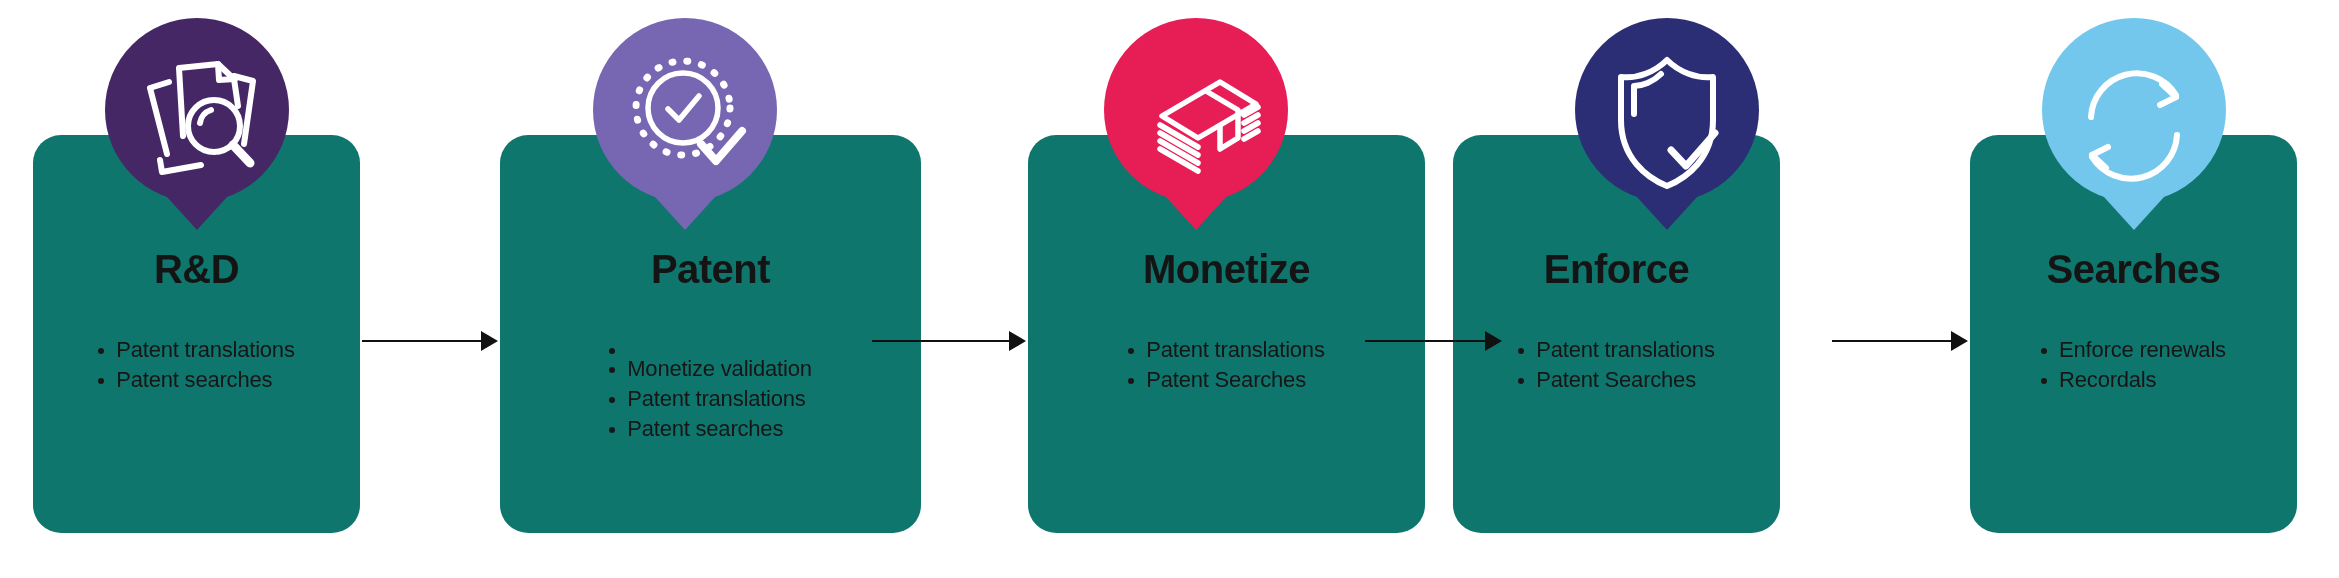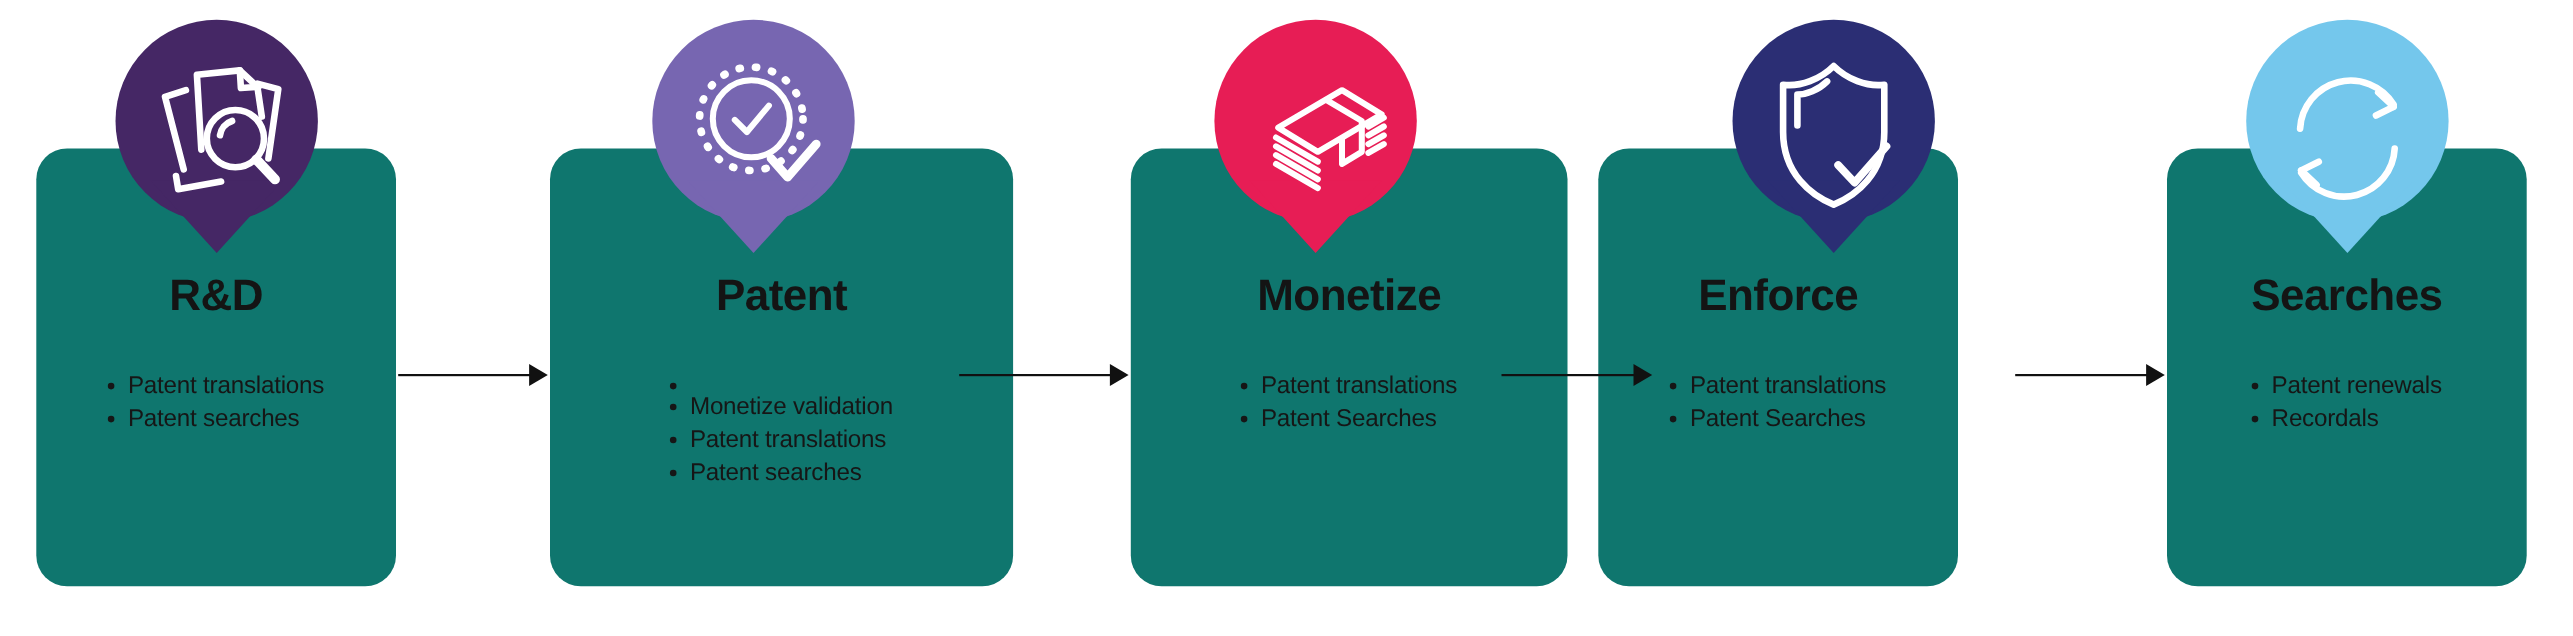--- a/index.html
+++ b/index.html
@@ -164,21 +164,21 @@
     <path d="M94,60 C86,68 75,72 67,72 L67,100"></path>
     <path d="M104,136 L119,152 L148,119" stroke-width="7"></path>
   </g>
 </svg>
 
 <div class="card c5">
   <h2 class="title">Searches</h2>
   <div class="bullets">
     <div class="bullet">
         <span class="dot"></span>
-        <span class="btxt">Patent renewals</span>
+        <span class="btxt">Enforce renewals</span>
       </div>
     <div class="bullet">
         <span class="dot"></span>
         <span class="btxt">Recordals</span>
       </div>
   </div>
 </div>
 <svg class="pin p5" viewBox="0 0 200 228">
   <circle cx="100" cy="96" r="92" fill="#74C7EC"></circle>
   <path d="M40,150 L160,150 L100,216 Z" fill="#74C7EC"></path>

